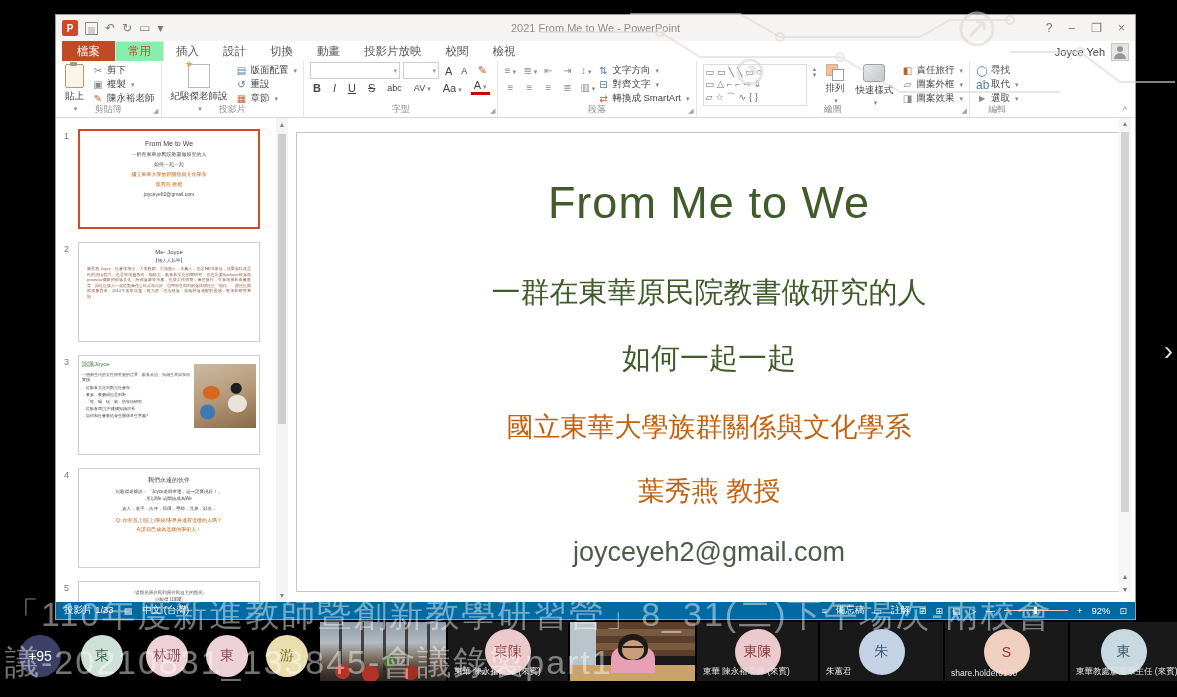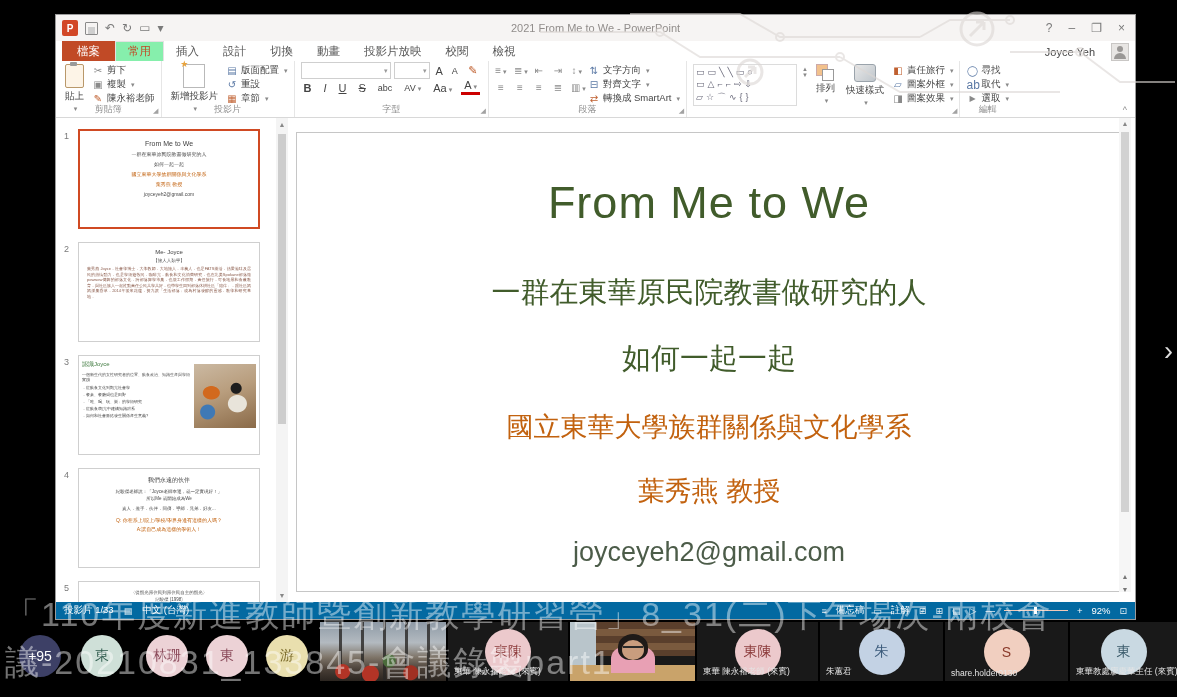--- a/index.html
+++ b/index.html
@@ -18,21 +18,21 @@
   .qat-glyph{line-height:1}
   .title-text{position:absolute;left:0;right:0;top:0;height:26px;line-height:26px;text-align:center;
        color:#918d8b;font-size:11px;z-index:1}
   .win-controls{margin-left:auto;display:flex;align-items:center;gap:16px;margin-right:10px;
        color:#7b7b7b;font-size:12px;z-index:2}
 
   .tabsrow{position:absolute;left:0;top:26px;right:0;height:20px;background:#fff;display:flex;align-items:flex-end;font-size:11.5px}
   .tab{padding:0 12px;line-height:20px;color:#555;}
   .tab-file{background:#c14a26;color:#fff;padding:0 15px;margin-left:6px}
   .tab-active{color:#c14a26;background:#86efac;border:1px solid #e2e2e2;border-bottom:none;line-height:19px}
-  .account{margin-left:auto;display:flex;align-items:center;gap:16px;color:#444;font-size:11px;margin-right:6px}
+  .account{margin-left:auto;display:flex;align-items:center;gap:6px;color:#444;font-size:11px;margin-right:6px}
   .avatar-ic{width:16px;height:16px;background:#e8e6e4;border:1px solid #c9c7c5;position:relative}
   .avatar-ic::before{content:"";position:absolute;left:5px;top:2px;width:6px;height:6px;border-radius:50%;background:#9a9896}
   .avatar-ic::after{content:"";position:absolute;left:2px;bottom:1px;width:12px;height:6px;border-radius:6px 6px 0 0;background:#9a9896}
 
   .ribbon{position:absolute;left:0;top:46px;right:0;height:56px;background:#fff;border-bottom:1px solid #d8d8d8;
        display:flex;align-items:stretch;}
   .rgroup{position:relative;border-right:1px solid #e6e6e6;padding:3px 6px 12px;display:flex;gap:5px;align-items:flex-start}
   .glabel{position:absolute;bottom:1px;left:0;right:0;text-align:center;font-size:9px;color:#8f8f8f}
   .launcher{position:absolute;right:2px;bottom:2px;font-size:7px;color:#a2a2a2}
   .bigbtn{display:flex;flex-direction:column;align-items:center;gap:2px;font-size:9.5px;color:#454545;padding:0 3px;text-align:center}
@@ -204,21 +204,21 @@
           <span>陳永裕老師</span>
         </div>
       </div>
       <span class="glabel">剪貼簿</span>
       <span class="launcher">◢</span>
     </div>
 
     <div class="rgroup">
       <div class="bigbtn dd">
         <span class="newslide-ic"></span>
-        <span>新增投影片</span>
+        <span>紀駿傑老師說</span>
       </div>
       <div class="minicol">
         <div class="minirow dd">
           <span class="ic blue">▤</span>
           <span>版面配置</span>
         </div>
         <div class="minirow">
           <span class="ic blue">↺</span>
           <span>重設</span>
         </div>
@@ -314,20 +314,21 @@
         </div>
         <div class="minirow dd">
           <span class="ic blue">▱</span>
           <span>圖案外框</span>
         </div>
         <div class="minirow dd">
           <span class="ic gray">◨</span>
           <span>圖案效果</span>
         </div>
       </div>
+      <span class="glabel">繪圖</span>
       <span class="launcher">◢</span>
     </div>
 
     <div class="rgroup" style="border-right:none">
       <div class="minicol">
         <div class="minirow">
           <span class="ic blue">◯</span>
           <span>尋找</span>
         </div>
         <div class="minirow dd">

